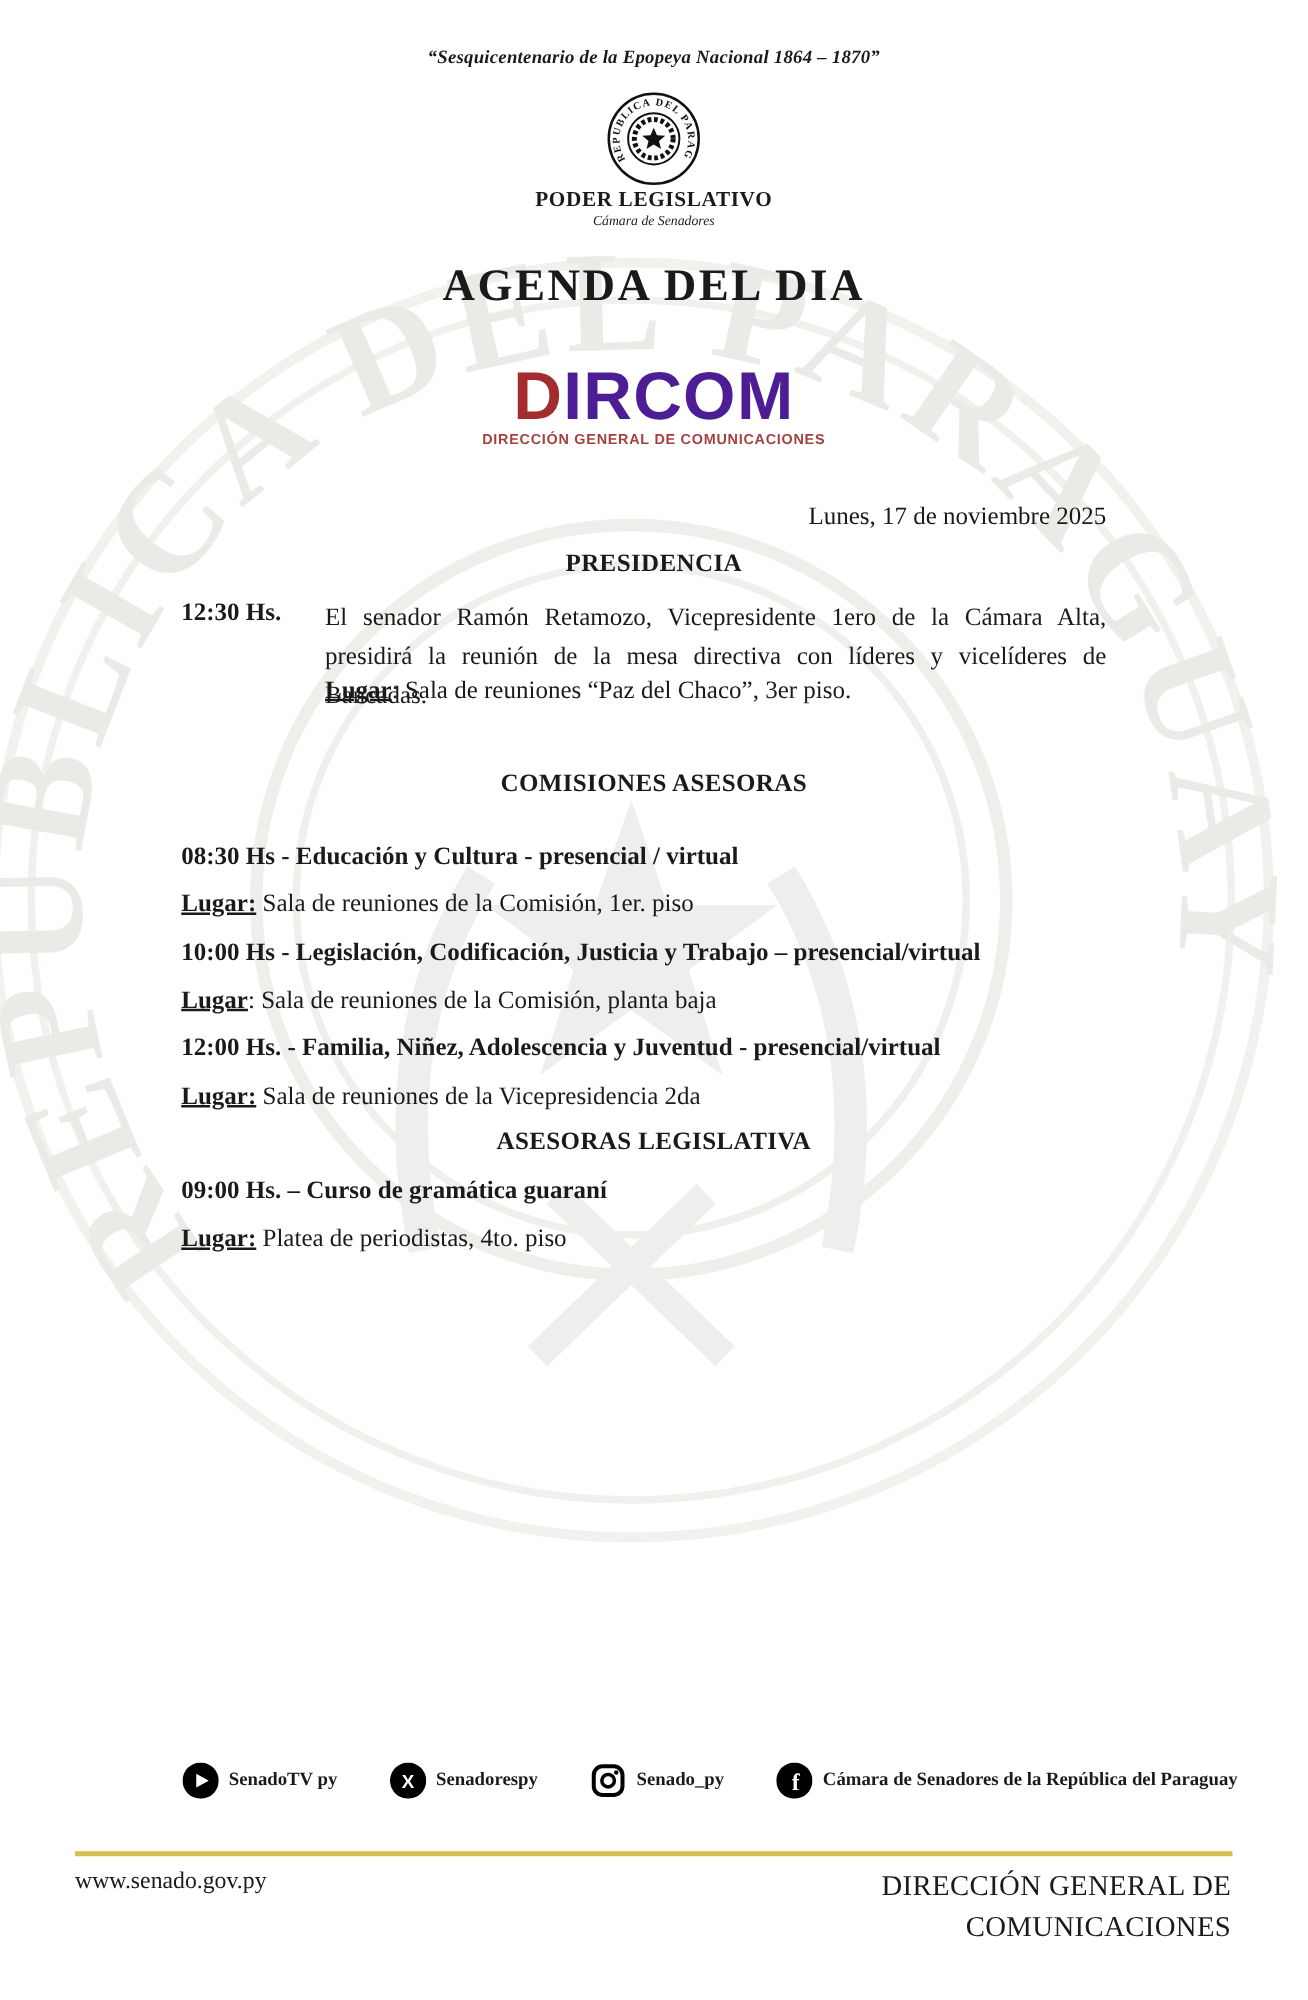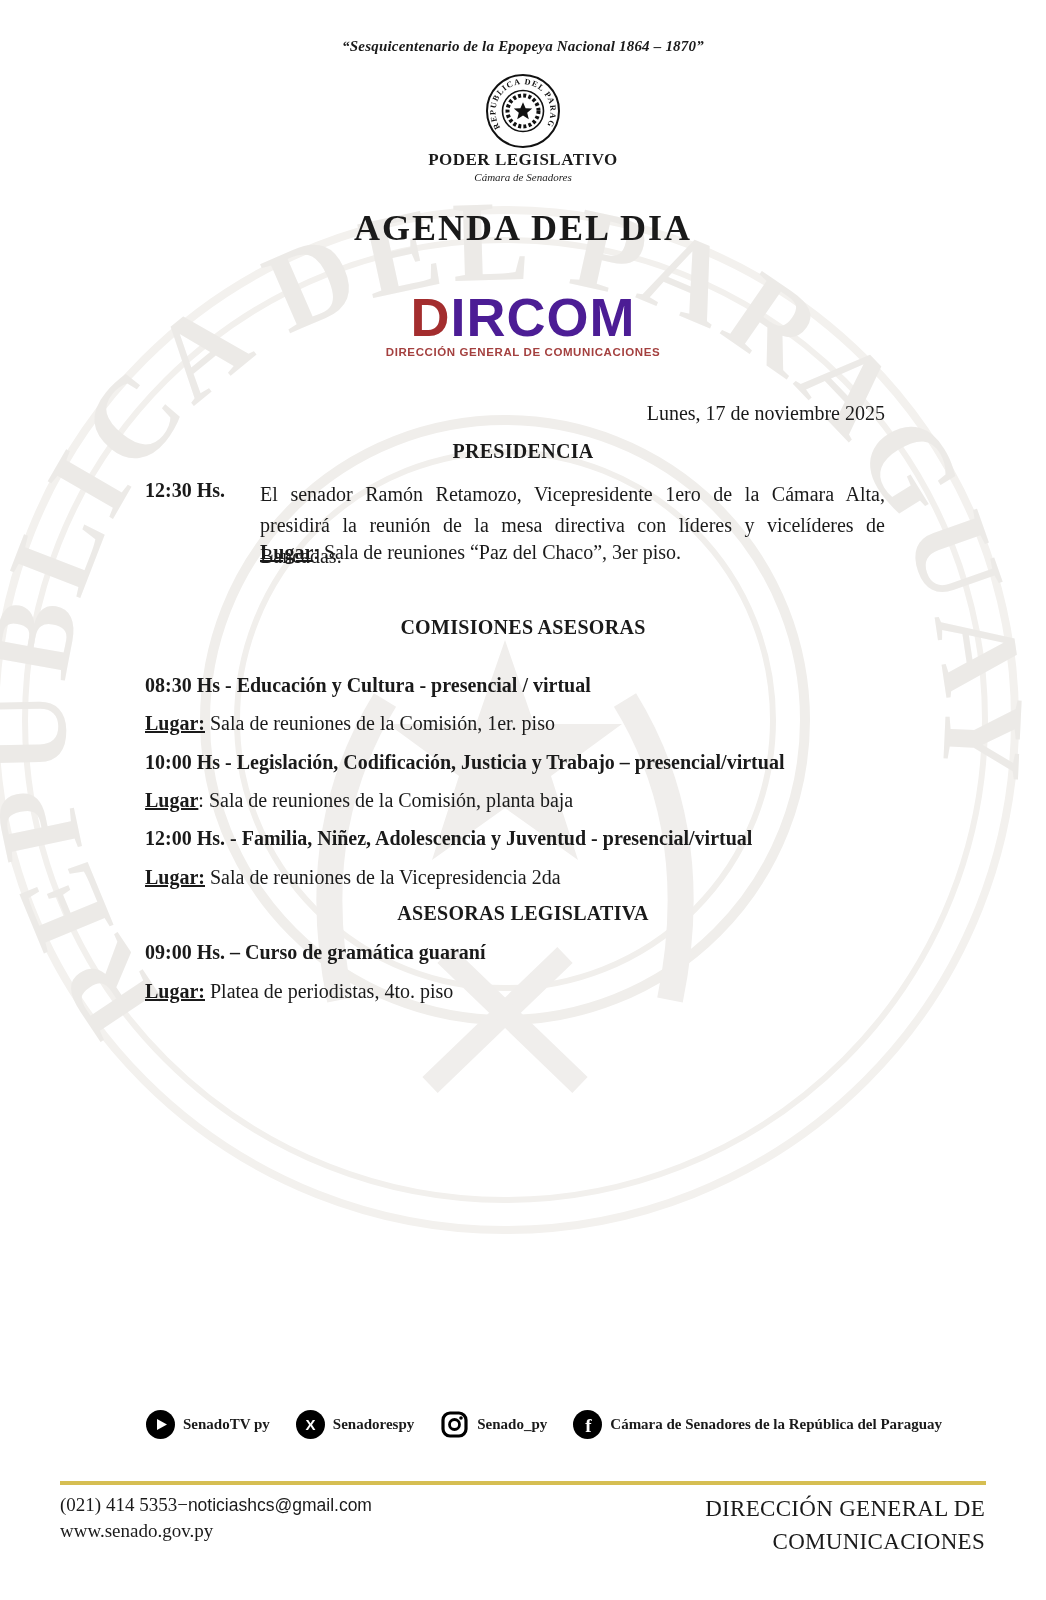--- a/index.html
+++ b/index.html
@@ -31,21 +31,21 @@
   .section-heading{font-size:20px;font-weight:bold;letter-spacing:.3px;}
 
   .event-time{left:145px;width:112px;font-size:20px;font-weight:bold;}
   .event-body{left:260px;width:625px;font-size:20px;line-height:1.55;text-align:justify;}
   .lugar-line{font-size:20px;}
   .lugar-label{font-weight:bold;text-decoration:underline;}
   .item-title{left:145px;width:760px;font-size:20px;font-weight:bold;}
   .item-lugar{left:145px;width:760px;}
   .p-lugar{left:260px;width:640px;}
 
-  .social-row{left:146px;top:1410px;display:flex;align-items:center;gap:26px;}
+  .social-row{left:146px;top:1410px;display:flex;align-items:center;gap:42px;}
   .social-item{display:flex;align-items:center;gap:8px;}
   .social-label{font-size:15px;font-weight:bold;white-space:nowrap;}
   .social-icon{width:29px;height:29px;display:block;}
 
   .gold-rule{left:60px;top:1481px;width:926px;height:4px;background:#D6BE52;}
   .footer-left{left:60px;top:1492px;font-size:19px;line-height:1.38;}
   .footer-left .sans{font-family:"Liberation Sans", sans-serif;font-size:17.5px;}
   .footer-right{right:61px;top:1492px;font-size:23px;line-height:1.45;text-align:right;letter-spacing:.3px;}
   a.plain{color:inherit;text-decoration:none;}
 </style>
@@ -159,21 +159,20 @@
           <text x="15.5" y="22" text-anchor="middle" font-family="Liberation Serif, serif" font-size="19" font-weight="bold" fill="#fff">f</text>
         </svg>
         <span class="social-label">Cámara de Senadores de la República del Paraguay</span>
       </div>
 
     </div>
 
     <div class="abs gold-rule"></div>
 
     <div class="abs footer-left">
-      <div><span>(021) 414 5353−</span><a class="plain sans" href="#">noticiashcs@gmail.com</a></div>
       <div>www.senado.gov.py</div>
     </div>
 
     <div class="abs footer-right">
       <div>DIRECCIÓN GENERAL DE</div>
       <div>COMUNICACIONES</div>
     </div>
 
   </div>
 </div>

